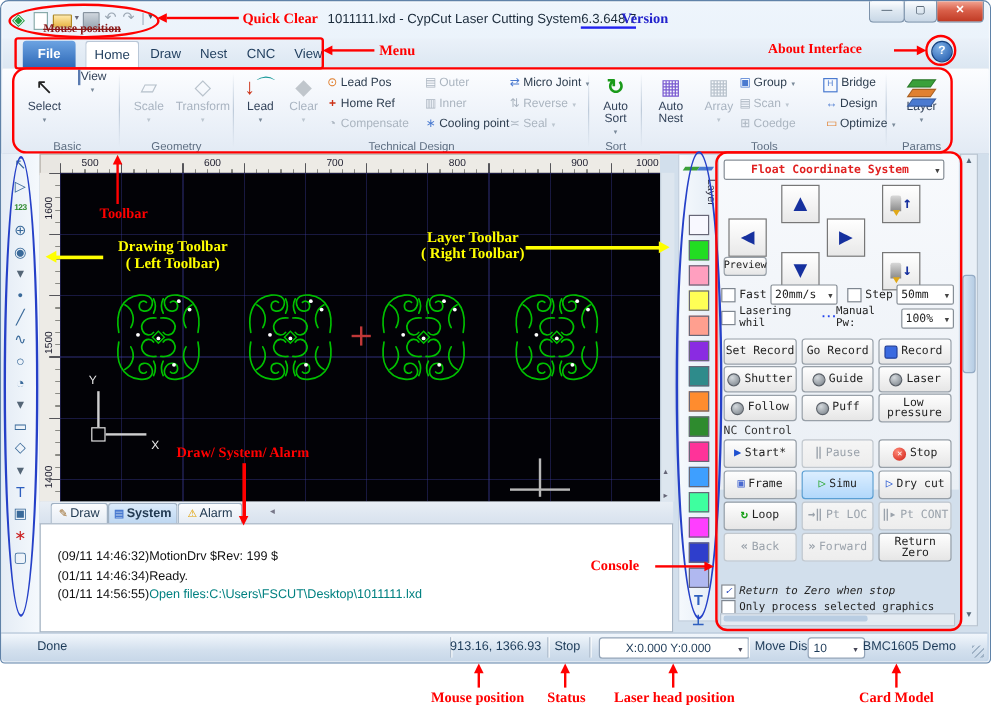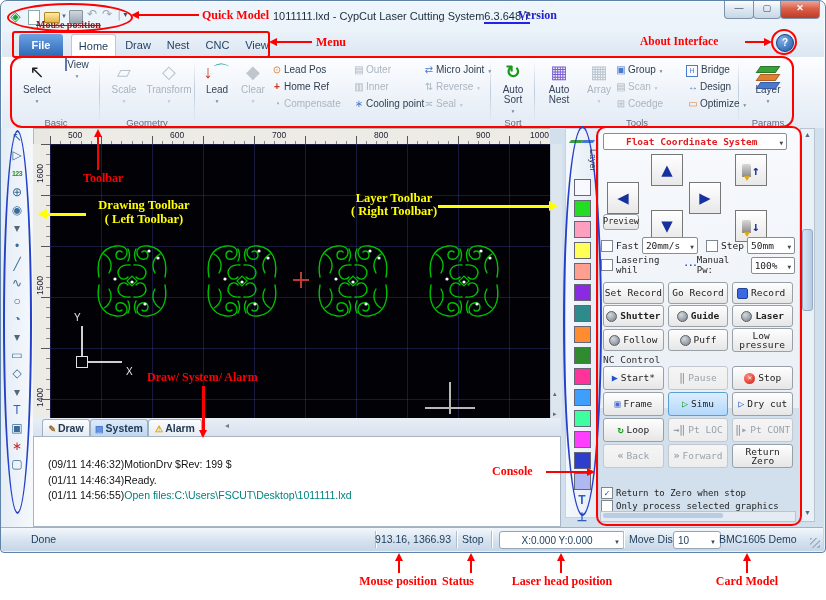--- a/index.html
+++ b/index.html
@@ -73,21 +73,21 @@
   
   .axis-line{position:absolute;background:#cfcfcf;}
   .axis-sq{position:absolute;width:10px;height:10px;border:1.5px solid #e0e0e0;background:transparent;}
   .axis-lab{position:absolute;color:#e8e8e8;font-size:10px;}
   .xhair-r .h{position:absolute;width:16px;height:2px;background:#c03838;}
   .xhair-r .v{position:absolute;width:2px;height:16px;background:#c03838;}
   .xhair-g{position:absolute;background:#b8b8b8;}
   
   #doc-tabs{position:absolute;left:33px;top:418px;width:528px;height:18px;background:linear-gradient(#e8eef5,#d8e2ee);border-bottom:1px solid #aab8c8;}
   .dtab{position:absolute;top:1px;height:17px;line-height:16px;font-size:10.5px;color:#223a52;text-align:center;
-    background:linear-gradient(#fbfcfe,#e4ebf3);border:1px solid #9fb0c2;border-bottom:none;border-radius:3px 3px 0 0;font-weight:bold;}
+    background:linear-gradient(#fbfcfe,#e4ebf3);border:1px solid #9fb0c2;border-bottom:none;border-radius:3px 3px 0 0;}
   .dtab.active{background:linear-gradient(#dcebfb,#bcd6f0);font-weight:bold;}
   .dtab .dico{font-size:9px;margin-right:2px;}
   #console{position:absolute;left:33px;top:436px;width:528px;height:91px;background:#fff;border:1px solid #a6b4c4;}
   .cline{font-size:10.5px;color:#111;line-height:15.5px;white-space:nowrap;}
   .cline:first-child{margin-top:20px;}
   .cline span{font-family:"Liberation Sans",sans-serif;}
   .clink{color:#008080;}
   
   #layer-toolbar{position:absolute;left:565px;top:128px;width:32px;height:388px;
     background:linear-gradient(90deg,#f5f9fd,#e4ecf5);border:1px solid #c6d2e0;}
@@ -250,20 +250,21 @@
         <span>Clear</span><span class="ddc"></span></div>
       <div class="smbtn" style="left:268px;top:5px;"><span class="si" style="color:#e08030;">⊙</span><span>Lead Pos</span></div>
       <div class="smbtn" style="left:268px;top:22px;"><span class="si" style="color:#cc3318;font-weight:bold;">+</span><span>Home Ref</span></div>
       <div class="smbtn dis" style="left:268px;top:39px;"><span class="si">◔</span><span>Compensate</span></div>
       <div class="smbtn dis" style="left:350px;top:5px;"><span class="si">▤</span><span>Outer</span></div>
       <div class="smbtn dis" style="left:350px;top:22px;"><span class="si">▥</span><span>Inner</span></div>
       <div class="smbtn" style="left:350px;top:39px;"><span class="si" style="color:#4a7ad0;">∗</span><span>Cooling point</span></div>
       <div class="smbtn" style="left:420px;top:5px;"><span class="si" style="color:#4a7ad0;">⇄</span><span>Micro Joint</span> <span class="ddc"></span></div>
       <div class="smbtn dis" style="left:420px;top:22px;"><span class="si">⇅</span><span>Reverse</span> <span class="ddc"></span></div>
       <div class="smbtn dis" style="left:420px;top:39px;"><span class="si">≍</span><span>Seal</span> <span class="ddc"></span></div>
+      <div class="glabel" style="left:196px;width:290px;">Technical Design</div>
 
       <div class="bigbtn" style="left:492px;width:38px;">
         <span class="ic" style="color:#1a9a1a;font-weight:bold;">↻</span>
         <span>Auto Sort</span><span class="ddc"></span></div>
       <div class="glabel" style="left:490px;width:42px;">Sort</div>
 
       <div class="bigbtn" style="left:538px;width:38px;">
         <span class="ic" style="color:#7a5ad0;">▦</span>
         <span>Auto Nest</span></div>
       <div class="bigbtn dis" style="left:580px;width:34px;">
@@ -444,21 +445,21 @@
         </div>
       <div class="pbtn">
           <span>Go Record</span>
         </div>
       <div class="pbtn">
           <span class="rec"></span>
           <span>Record</span>
           <span class="dd" style="font-size:6px;"></span>
         </div>
     </div>
-    <div class="prow" style="top:177px;font-weight:bold;">
+    <div class="prow" style="top:177px;">
       <div class="pbtn">
           <span class="led"></span>
           <span>Shutter</span>
         </div>
       <div class="pbtn">
           <span class="led"></span>
           <span>Guide</span>
         </div>
       <div class="pbtn">
           <span class="led"></span>
@@ -531,21 +532,21 @@
         </div>
       <div class="pbtn dis" style="height:22px;">
           <span class="gi">»</span>
           <span>Forward</span>
         </div>
       <div class="pbtn" style="height:22px;">
           <span>Return Zero</span>
         </div>
     </div>
 
-    <div class="prow" style="top:359px;font-size:9px;">
+    <div class="prow" style="top:359px;font-size:9px;font-style:italic;">
       <span class="cb on"></span>
       <span>Return to Zero when stop</span>
     </div>
     <div class="prow" style="top:372px;font-size:9px;">
       <span class="cb"></span>
       <span>Only process selected graphics</span>
     </div>
   </div>
   <div id="rp-scroll">
       <span class="thumb"></span>
@@ -574,21 +575,21 @@
         <span class="dd"></span>
       </div>
     <span class="sbtxt" style="left:718px;">BMC1605 Demo</span>
     <span class="grip"></span>
   </div>
 
   <div class="anno struck" style="left:36px;top:19px;z-index:55;">Mouse position</div>
   <div class="anno rell" style="left:7px;top:3px;width:122px;height:25px;"></div>
   <div class="anno arline" style="left:139px;top:14px;width:60px;height:2px;"></div>
   <div class="anno ah l" style="left:131px;top:11px;"></div>
-  <div class="anno rtext" style="left:202px;top:8px;">Quick Model</div>
+  <div class="anno rtext" style="left:202px;top:8px;">Quick Clear</div>
   <div class="anno btext" style="left:518px;top:8px;">Version</div>
 
   <div class="anno rbox" style="left:12px;top:31px;width:254px;height:23px;border-radius:3px;"></div>
   <div class="anno arline" style="left:276px;top:41px;width:36px;height:2px;"></div>
   <div class="anno ah l" style="left:269px;top:38px;"></div>
   <div class="anno rtext" style="left:316px;top:35px;">Menu</div>
 
   <div class="anno rtext" style="left:640px;top:35px;font-size:11.5px;">About Interface</div>
   <div class="anno arline" style="left:745px;top:41px;width:20px;height:2px;"></div>
   <div class="anno ah r" style="left:764px;top:38px;"></div>
@@ -621,21 +622,21 @@
   <div class="anno ah r" style="left:587px;top:468px;"></div>
 
   <div class="anno rbox" style="left:596px;top:126px;width:202px;height:396px;border-radius:10px;border-width:2.5px;"></div>
 
   <div class="anno ah u" style="left:395px;top:553px;"></div>
   <div class="anno arline" style="left:398px;top:560px;width:2px;height:13px;"></div>
   <div class="anno rtext" style="left:340px;top:574px;width:116px;text-align:center;">Mouse position</div>
 
   <div class="anno ah u" style="left:467px;top:553px;"></div>
   <div class="anno arline" style="left:470px;top:560px;width:2px;height:13px;"></div>
-  <div class="anno rtext" style="left:442px;top:574px;width:60px;">Status</div>
+  <div class="anno rtext" style="left:442px;top:574px;width:60px;text-align:center;">Status</div>
 
   <div class="anno ah u" style="left:557px;top:553px;"></div>
   <div class="anno arline" style="left:560px;top:560px;width:2px;height:13px;"></div>
   <div class="anno rtext" style="left:500px;top:574px;width:124px;text-align:center;">Laser head position</div>
 
   <div class="anno ah u" style="left:743px;top:553px;"></div>
   <div class="anno arline" style="left:746px;top:560px;width:2px;height:13px;"></div>
   <div class="anno rtext" style="left:700px;top:574px;width:94px;text-align:center;">Card Model</div>
 </div>
 

